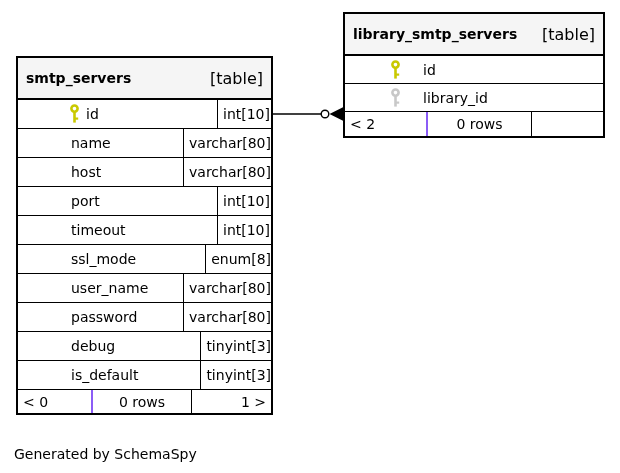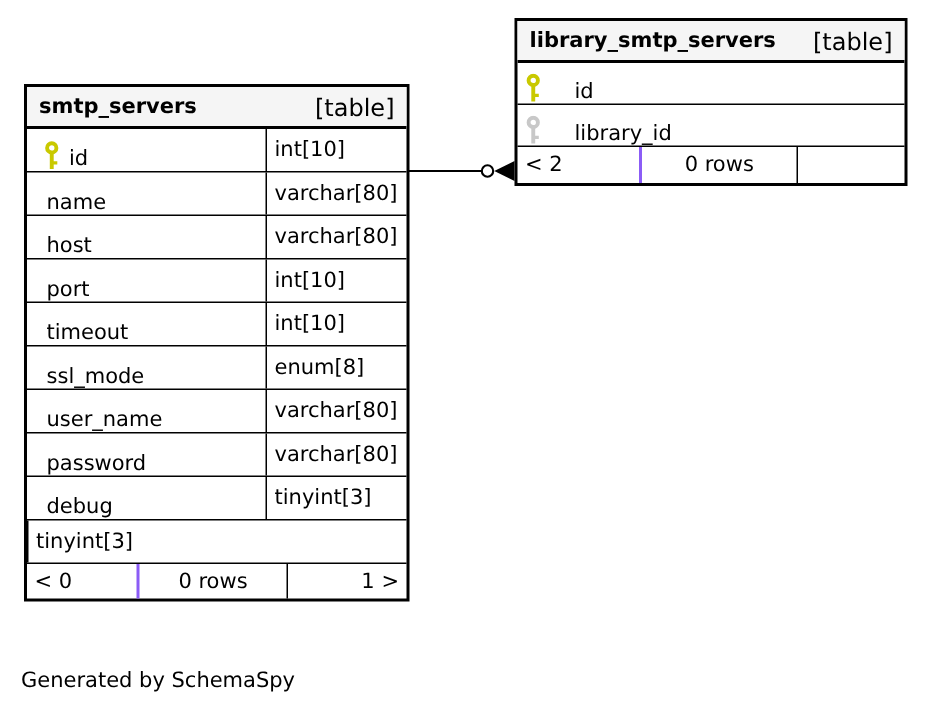--- a/index.html
+++ b/index.html
@@ -21,35 +21,35 @@
   }
   #tbl-left{left:16px;top:56px;width:257px;}
   #tbl-right{left:343px;top:12px;width:262px;}
 
   .hdr{
     display:flex;align-items:center;justify-content:space-between;
     background:#f5f5f5;
     border-bottom:2px solid #000;
     padding:0 8px;
     box-sizing:border-box;
-    height:28px;
+    height:42px;
   }
   .hdr-title{font-weight:bold;font-size:14px;white-space:nowrap;}
   .hdr-badge{font-size:16px;white-space:nowrap;}
 
   .row{
     display:flex;align-items:stretch;
     border-bottom:1px solid #000;
     box-sizing:border-box;
     font-size:14px;
   }
   #tbl-left .row{height:29px;}
   #tbl-right .row{height:28px;}
 
-  .name-cell{display:flex;align-items:flex-end;box-sizing:border-box;}
+  .name-cell{display:flex;align-items:center;box-sizing:border-box;margin-left:40px;}
   #tbl-left .name-cell{width:159px;}
   #tbl-right .name-cell{flex:1;}
   .name-cell.no-key{padding-left:13px;}
 
   .type-cell{
     flex:1;display:flex;align-items:center;
     border-left:1px solid #000;
     padding-left:5px;
     box-sizing:border-box;
     white-space:nowrap;
@@ -153,20 +153,23 @@
     </div>
 
     <div class="row">
       <div class="name-cell no-key">
         <span>debug</span>
       </div>
       <div class="type-cell">tinyint[3]</div>
     </div>
 
     <div class="row">
+      <div class="name-cell no-key">
+        <span>is_default</span>
+      </div>
       <div class="type-cell">tinyint[3]</div>
     </div>
 
     <div class="tfoot">
       <div class="f-cell f-left">&lt; 0</div>
       <div class="f-cell f-center">0 rows</div>
       <div class="f-cell f-right">1 &gt;</div>
     </div>
   </div>
 

